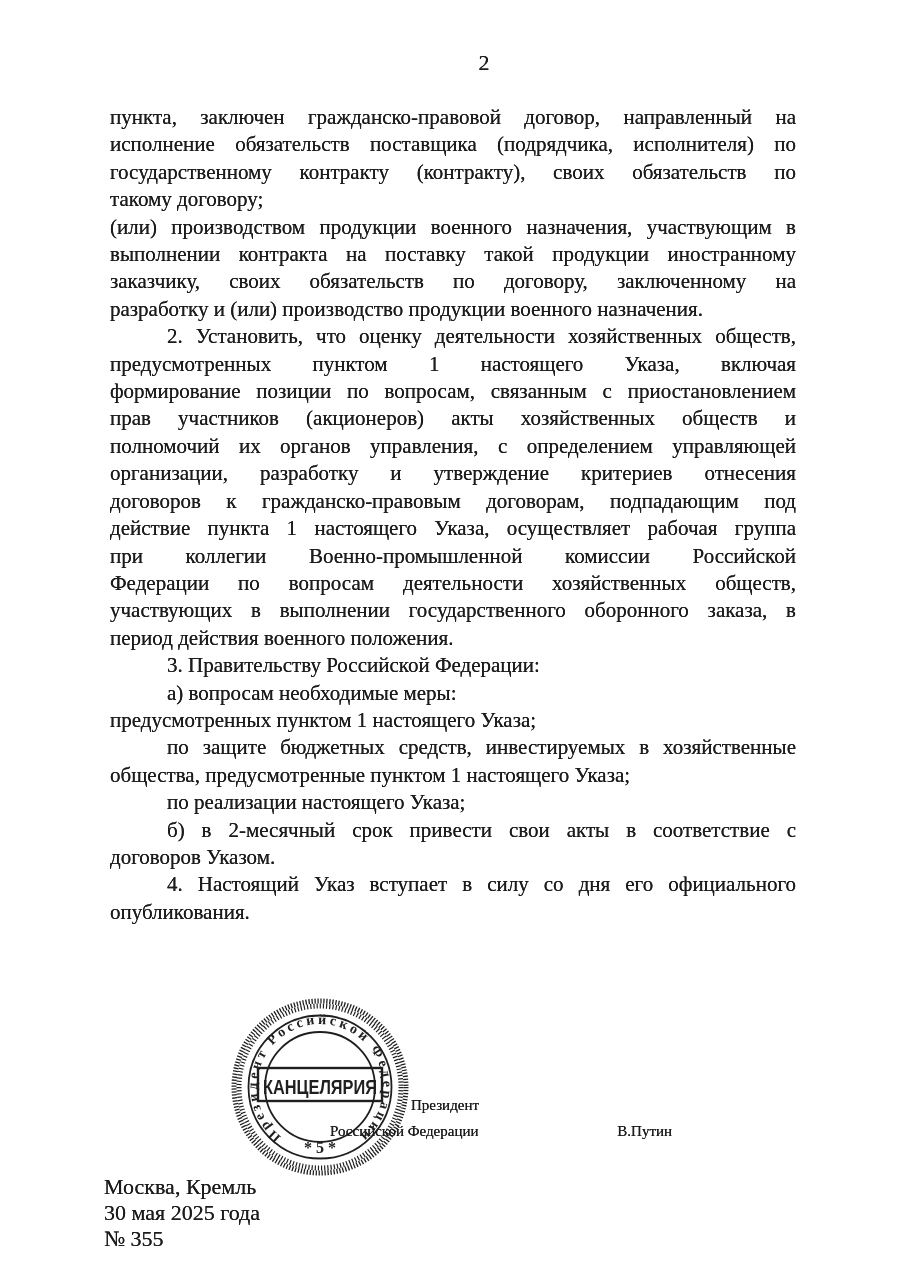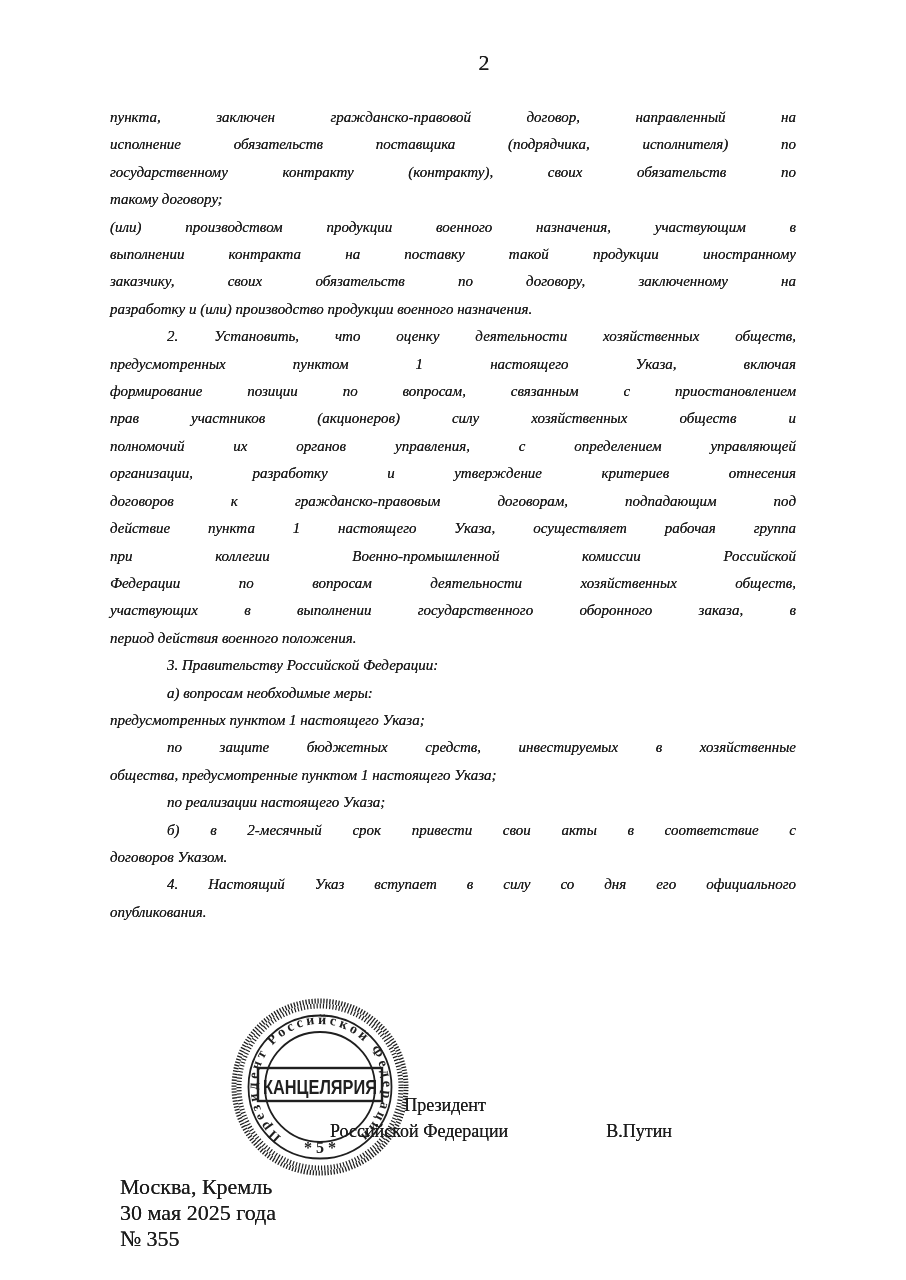--- a/index.html
+++ b/index.html
@@ -18,41 +18,40 @@
     top: 50px; left: 0; right: 0;
     text-align: center;
     padding-left: 62px;
     font-size: 22px;
     text-shadow: 0 0 0.4px #1c1c1c;
   }
   .body-text {
     position: absolute;
     left: 110px; top: 104px;
     width: 686px;
-    font-size: 15px;
+    font-size: 21px;
     line-height: 27.4px;
     text-shadow: 0 0 0.4px #1c1c1c;
-    font-style: italic;
   }
   .ln { text-align: left; }
   .ln.j { text-align: justify; text-align-last: justify; }
   .ln.in { text-indent: 57px; }
   .sig {
     position: absolute;
     left: 330px; top: 1092px;
     width: 342px;
-    font-size: 18px;
+    font-size: 15px;
     line-height: 26px;
     text-shadow: 0 0 0.4px #1c1c1c;
   }
   .sig .t1 { width: 230px; text-align: center; }
   .sig .t2 { display: flex; justify-content: space-between; text-align: right; }
   .footer {
     position: absolute;
-    left: 120px; top: 1174px;
+    left: 104px; top: 1174px;
     font-size: 22px;
     line-height: 26px;
     text-shadow: 0 0 0.4px #1c1c1c;
   }
   .stamp {
     position: absolute;
     left: 225px; top: 992px;
   }
   .stamp .band { fill: none; stroke: #1f1f1f; }
   .stamp .thin { fill: none; stroke: #1f1f1f; stroke-width: 1.8; }
@@ -88,21 +87,21 @@
     <div class="ln j">исполнение обязательств поставщика (подрядчика, исполнителя) по</div>
     <div class="ln j">государственному контракту (контракту), своих обязательств по</div>
     <div class="ln">такому договору;</div>
     <div class="ln j">(или) производством продукции военного назначения, участвующим в</div>
     <div class="ln j">выполнении контракта на поставку такой продукции иностранному</div>
     <div class="ln j">заказчику, своих обязательств по договору, заключенному на</div>
     <div class="ln">разработку и (или) производство продукции военного назначения.</div>
     <div class="ln in j">2. Установить, что оценку деятельности хозяйственных обществ,</div>
     <div class="ln j">предусмотренных пунктом 1 настоящего Указа, включая</div>
     <div class="ln j">формирование позиции по вопросам, связанным с приостановлением</div>
-    <div class="ln j">прав участников (акционеров) силу хозяйственных обществ и</div>
+    <div class="ln j">прав участников (акционеров) акты хозяйственных обществ и</div>
     <div class="ln j">полномочий их органов управления, с определением управляющей</div>
     <div class="ln j">организации, разработку и утверждение критериев отнесения</div>
     <div class="ln j">договоров к гражданско-правовым договорам, подпадающим под</div>
     <div class="ln j">действие пункта 1 настоящего Указа, осуществляет рабочая группа</div>
     <div class="ln j">при коллегии Военно-промышленной комиссии Российской</div>
     <div class="ln j">Федерации по вопросам деятельности хозяйственных обществ,</div>
     <div class="ln j">участвующих в выполнении государственного оборонного заказа, в</div>
     <div class="ln">период действия военного положения.</div>
     <div class="ln in">3. Правительству Российской Федерации:</div>
     <div class="ln in">а) вопросам необходимые меры:</div>

